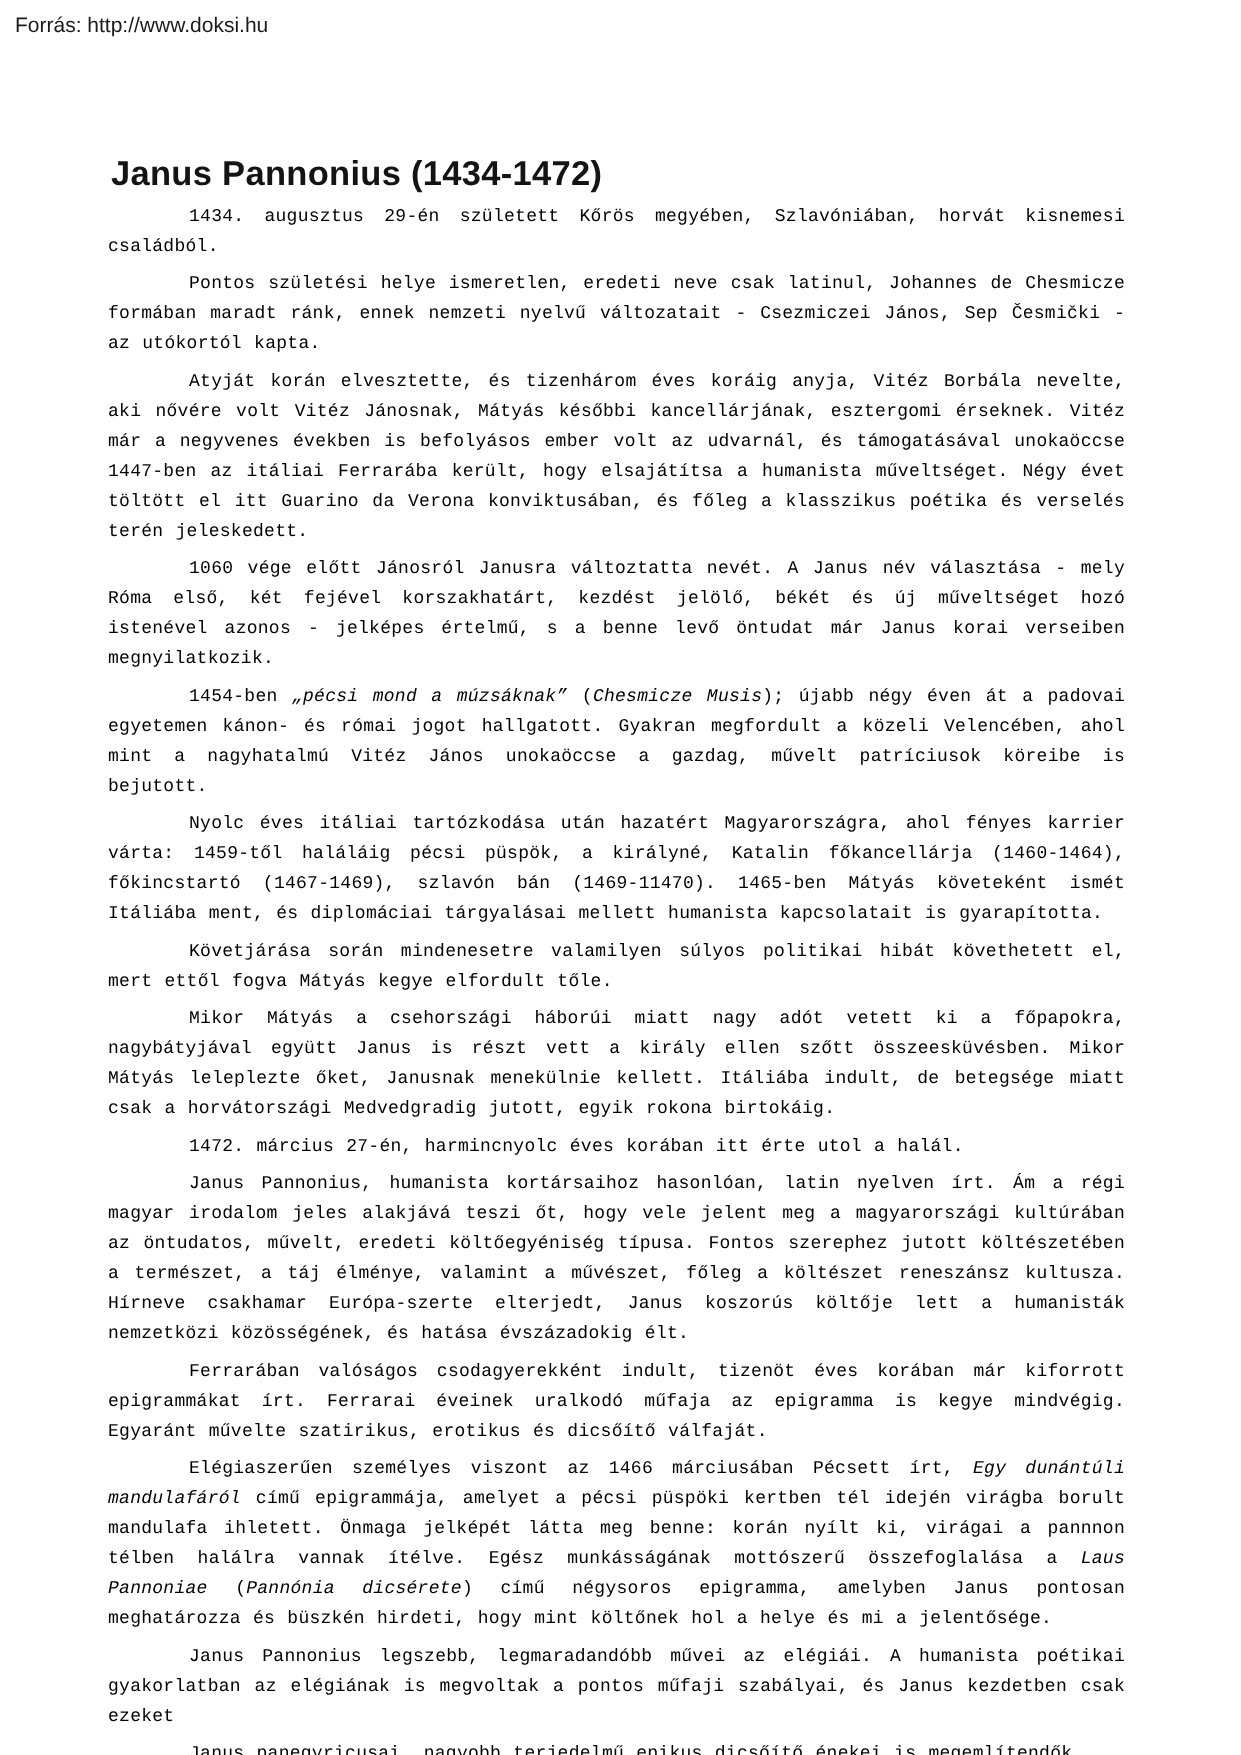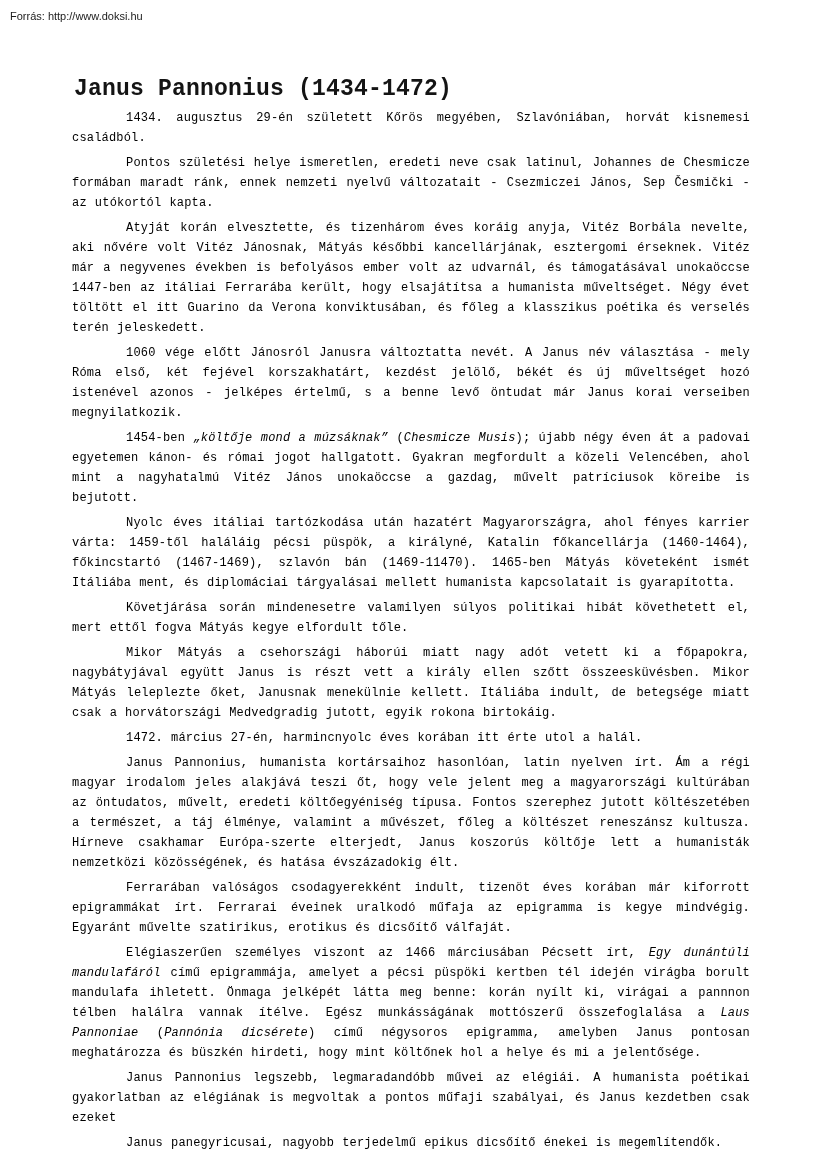--- a/index.html
+++ b/index.html
@@ -13,34 +13,34 @@
     color: #1b1b1b;
     position: relative;
     overflow: hidden;
     font-family: "Liberation Serif", serif;
   }
   .source-note {
     position: absolute;
     top: 8px;
     left: 10px;
     font-family: "Liberation Sans", sans-serif;
-    font-size: 11px;
+    font-size: 14px;
     line-height: 16px;
     color: #1b1b1b;
     white-space: nowrap;
   }
   .page-content {
     position: absolute;
     top: 24px;
     left: 72px;
     width: 678px;
   }
   h1.doc-title {
-    margin: 52px 0 4px 2px;
-    font-family: Liberation Mono, monospace;
+    margin: 78px 0 4px 2px;
+    font-family: Liberation Sans, sans-serif;
     font-weight: bold;
     font-size: 23px;
     line-height: 1.2;
     color: #141414;
     letter-spacing: 0.2px;
   }
   .doc-body {
     font-family: Liberation Mono, monospace;
     font-size: 12px;
     line-height: 20px;
@@ -62,21 +62,21 @@
 
 <div class="source-note">Forrás: http://www.doksi.hu</div>
 
 <div class="page-content">
   <h1 class="doc-title">Janus Pannonius (1434-1472)</h1>
   <div class="doc-body">
       <p><span>1434. augusztus 29-én született Kőrös megyében, Szlavóniában, horvát kisnemesi családból.</span></p>
       <p><span>Pontos születési helye ismeretlen, eredeti neve csak latinul, Johannes de Chesmicze formában maradt ránk, ennek nemzeti nyelvű változatait - Csezmiczei János, Sep Česmički - az utókortól kapta.</span></p>
       <p><span>Atyját korán elvesztette, és tizenhárom éves koráig anyja, Vitéz Borbála nevelte, aki nővére volt Vitéz Jánosnak, Mátyás későbbi kancellárjának, esztergomi érseknek. Vitéz már a negyvenes években is befolyásos ember volt az udvarnál, és támogatásával unokaöccse 1447-ben az itáliai Ferrarába került, hogy elsajátítsa a humanista műveltséget. Négy évet töltött el itt Guarino da Verona konviktusában, és főleg a klasszikus poétika és verselés terén jeleskedett.</span></p>
       <p><span>1060 vége előtt Jánosról Janusra változtatta nevét. A Janus név választása - mely Róma első, két fejével korszakhatárt, kezdést jelölő, békét és új műveltséget hozó istenével azonos - jelképes értelmű, s a benne levő öntudat már Janus korai verseiben megnyilatkozik.</span></p>
-      <p><span>1454-ben </span><em>„költője mond a múzsáknak”</em><span> (</span><em>Chesmicze Musis</em><span>); újabb négy éven át a padovai egyetemen kánon- és római jogot hallgatott. Gyakran megfordult a közeli Velencében, ahol mint a nagyhatalmú Vitéz János unokaöccse a gazdag, művelt patríciusok köreibe is bejutott.</span></p>
+      <p><span>1454-ben </span><em>„pécsi mond a múzsáknak”</em><span> (</span><em>Chesmicze Musis</em><span>); újabb négy éven át a padovai egyetemen kánon- és római jogot hallgatott. Gyakran megfordult a közeli Velencében, ahol mint a nagyhatalmú Vitéz János unokaöccse a gazdag, művelt patríciusok köreibe is bejutott.</span></p>
       <p><span>Nyolc éves itáliai tartózkodása után hazatért Magyarországra, ahol fényes karrier várta: 1459-től haláláig pécsi püspök, a királyné, Katalin főkancellárja (1460-1464), főkincstartó (1467-1469), szlavón bán (1469-11470). 1465-ben Mátyás követeként ismét Itáliába ment, és diplomáciai tárgyalásai mellett humanista kapcsolatait is gyarapította.</span></p>
       <p><span>Követjárása során mindenesetre valamilyen súlyos politikai hibát követhetett el, mert ettől fogva Mátyás kegye elfordult tőle.</span></p>
       <p><span>Mikor Mátyás a csehországi háborúi miatt nagy adót vetett ki a főpapokra, nagybátyjával együtt Janus is részt vett a király ellen szőtt összeesküvésben. Mikor Mátyás leleplezte őket, Janusnak menekülnie kellett. Itáliába indult, de betegsége miatt csak a horvátországi Medvedgradig jutott, egyik rokona birtokáig.</span></p>
       <p><span>1472. március 27-én, harmincnyolc éves korában itt érte utol a halál.</span></p>
       <p><span>Janus Pannonius, humanista kortársaihoz hasonlóan, latin nyelven írt. Ám a régi magyar irodalom jeles alakjává teszi őt, hogy vele jelent meg a magyarországi kultúrában az öntudatos, művelt, eredeti költőegyéniség típusa. Fontos szerephez jutott költészetében a természet, a táj élménye, valamint a művészet, főleg a költészet reneszánsz kultusza. Hírneve csakhamar Európa-szerte elterjedt, Janus koszorús költője lett a humanisták nemzetközi közösségének, és hatása évszázadokig élt.</span></p>
       <p><span>Ferrarában valóságos csodagyerekként indult, tizenöt éves korában már kiforrott epigrammákat írt. Ferrarai éveinek uralkodó műfaja az epigramma is kegye mindvégig. Egyaránt művelte szatirikus, erotikus és dicsőítő válfaját.</span></p>
       <p><span>Elégiaszerűen személyes viszont az 1466 márciusában Pécsett írt, </span><em>Egy dunántúli mandulafáról</em><span> című epigrammája, amelyet a pécsi püspöki kertben tél idején virágba borult mandulafa ihletett. Önmaga jelképét látta meg benne: korán nyílt ki, virágai a pannnon télben halálra vannak ítélve. Egész munkásságának mottószerű összefoglalása a </span><em>Laus Pannoniae</em><span> (</span><em>Pannónia dicsérete</em><span>) című négysoros epigramma, amelyben Janus pontosan meghatározza és büszkén hirdeti, hogy mint költőnek hol a helye és mi a jelentősége.</span></p>
       <p><span>Janus Pannonius legszebb, legmaradandóbb művei az elégiái. A humanista poétikai gyakorlatban az elégiának is megvoltak a pontos műfaji szabályai, és Janus kezdetben csak ezeket</span></p>
       <p><span>Janus panegyricusai, nagyobb terjedelmű epikus dicsőítő énekei is megemlítendők.</span></p>
     </div>

